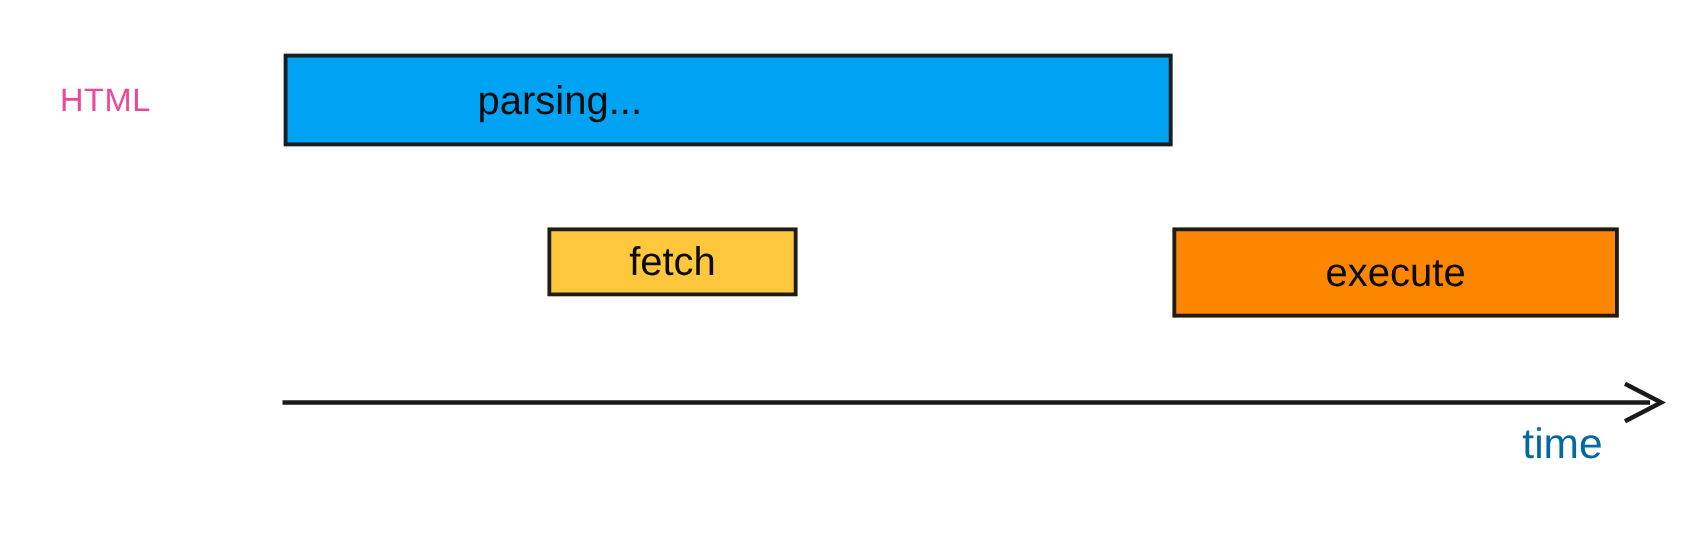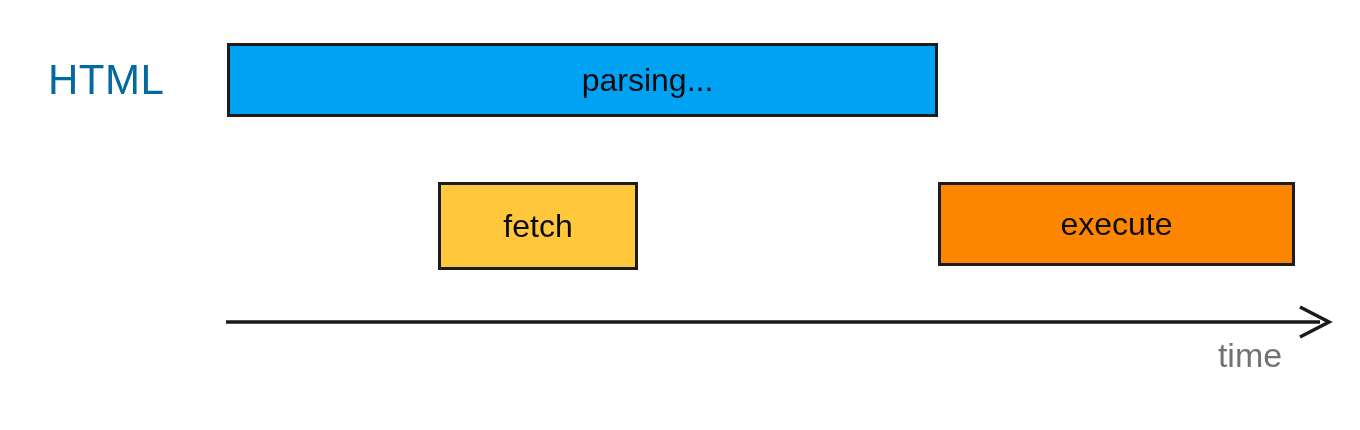--- a/index.html
+++ b/index.html
@@ -14,55 +14,56 @@
     background: #ffffff;
     overflow: hidden;
     font-family: "Liberation Sans", sans-serif;
     color: #111111;
   }
   .row-label {
     position: absolute;
     left: 48px;
     display: flex;
     align-items: center;
-    font-size: 42px;
+    font-size: 26px;
     letter-spacing: 0.5px;
-    color: #0369a1;
+    color: #ec4899;
   }
   .row-label.html { top: 43px; height: 74px; }
   .row-label.js   { top: 182px; height: 72px; }
   .bar {
     position: absolute;
     box-sizing: border-box;
     border: 3px solid #1c1c1c;
     display: flex;
     align-items: center;
     justify-content: center;
     font-size: 32px;
     color: #0b0b0b;
   }
   .bar.parsing {
     left: 227px; top: 43px;
     width: 711px; height: 74px;
+    justify-content: space-between;
     padding: 0 22px 0 152px;
   }
-  .bar.fetch   { left: 438px; top: 182px; width: 200px; height: 88px; }
-  .bar.execute { left: 938px; top: 182px; width: 357px; height: 84px; }
+  .bar.fetch   { left: 438px; top: 182px; width: 200px; height: 55px; }
+  .bar.execute { left: 938px; top: 182px; width: 357px; height: 72px; }
   .time-axis-svg {
     position: absolute;
     left: 220px; top: 290px;
     width: 1120px; height: 64px;
   }
   .time-label {
     position: absolute;
     left: 1190px; top: 336px;
     width: 120px;
     text-align: center;
     font-size: 34px;
-    color: #737373;
+    color: #0369a1;
   }
 </style>
 </head>
 <body>
 
 <div class="canvas">
 
   <div class="row-label html">HTML</div>
 
   <div class="bar parsing" style="background-color: rgb(0, 162, 244);">

